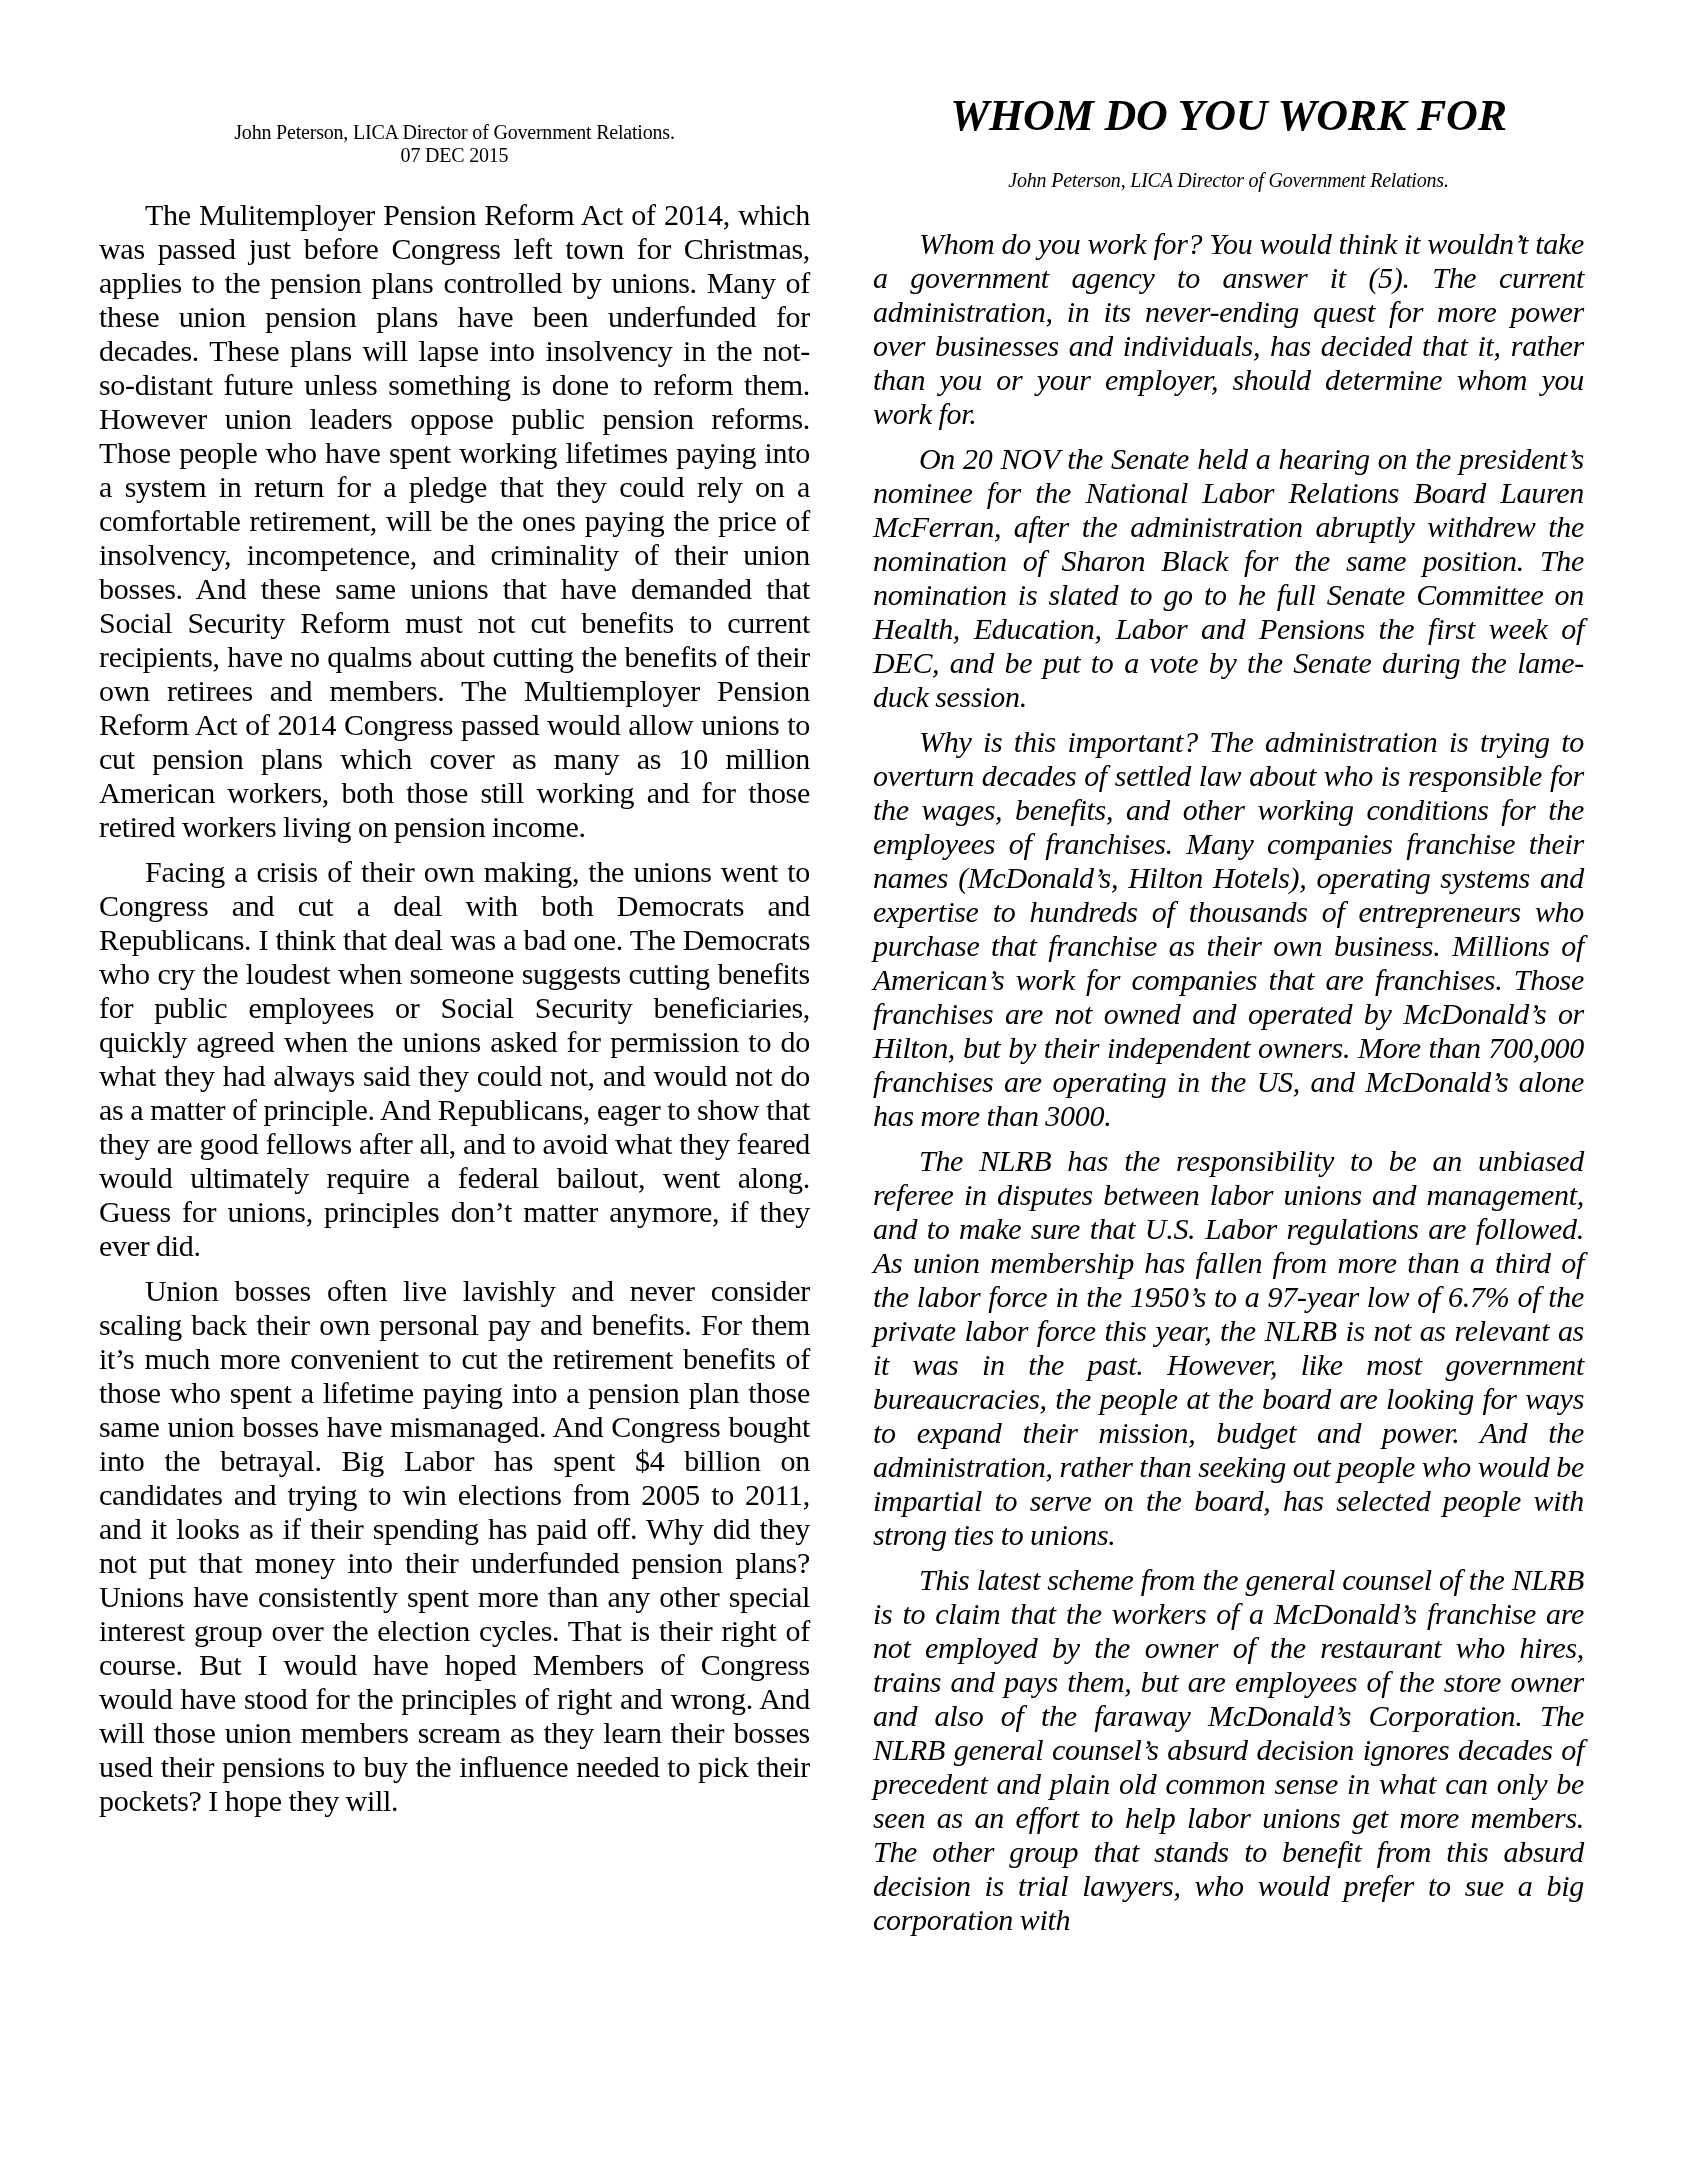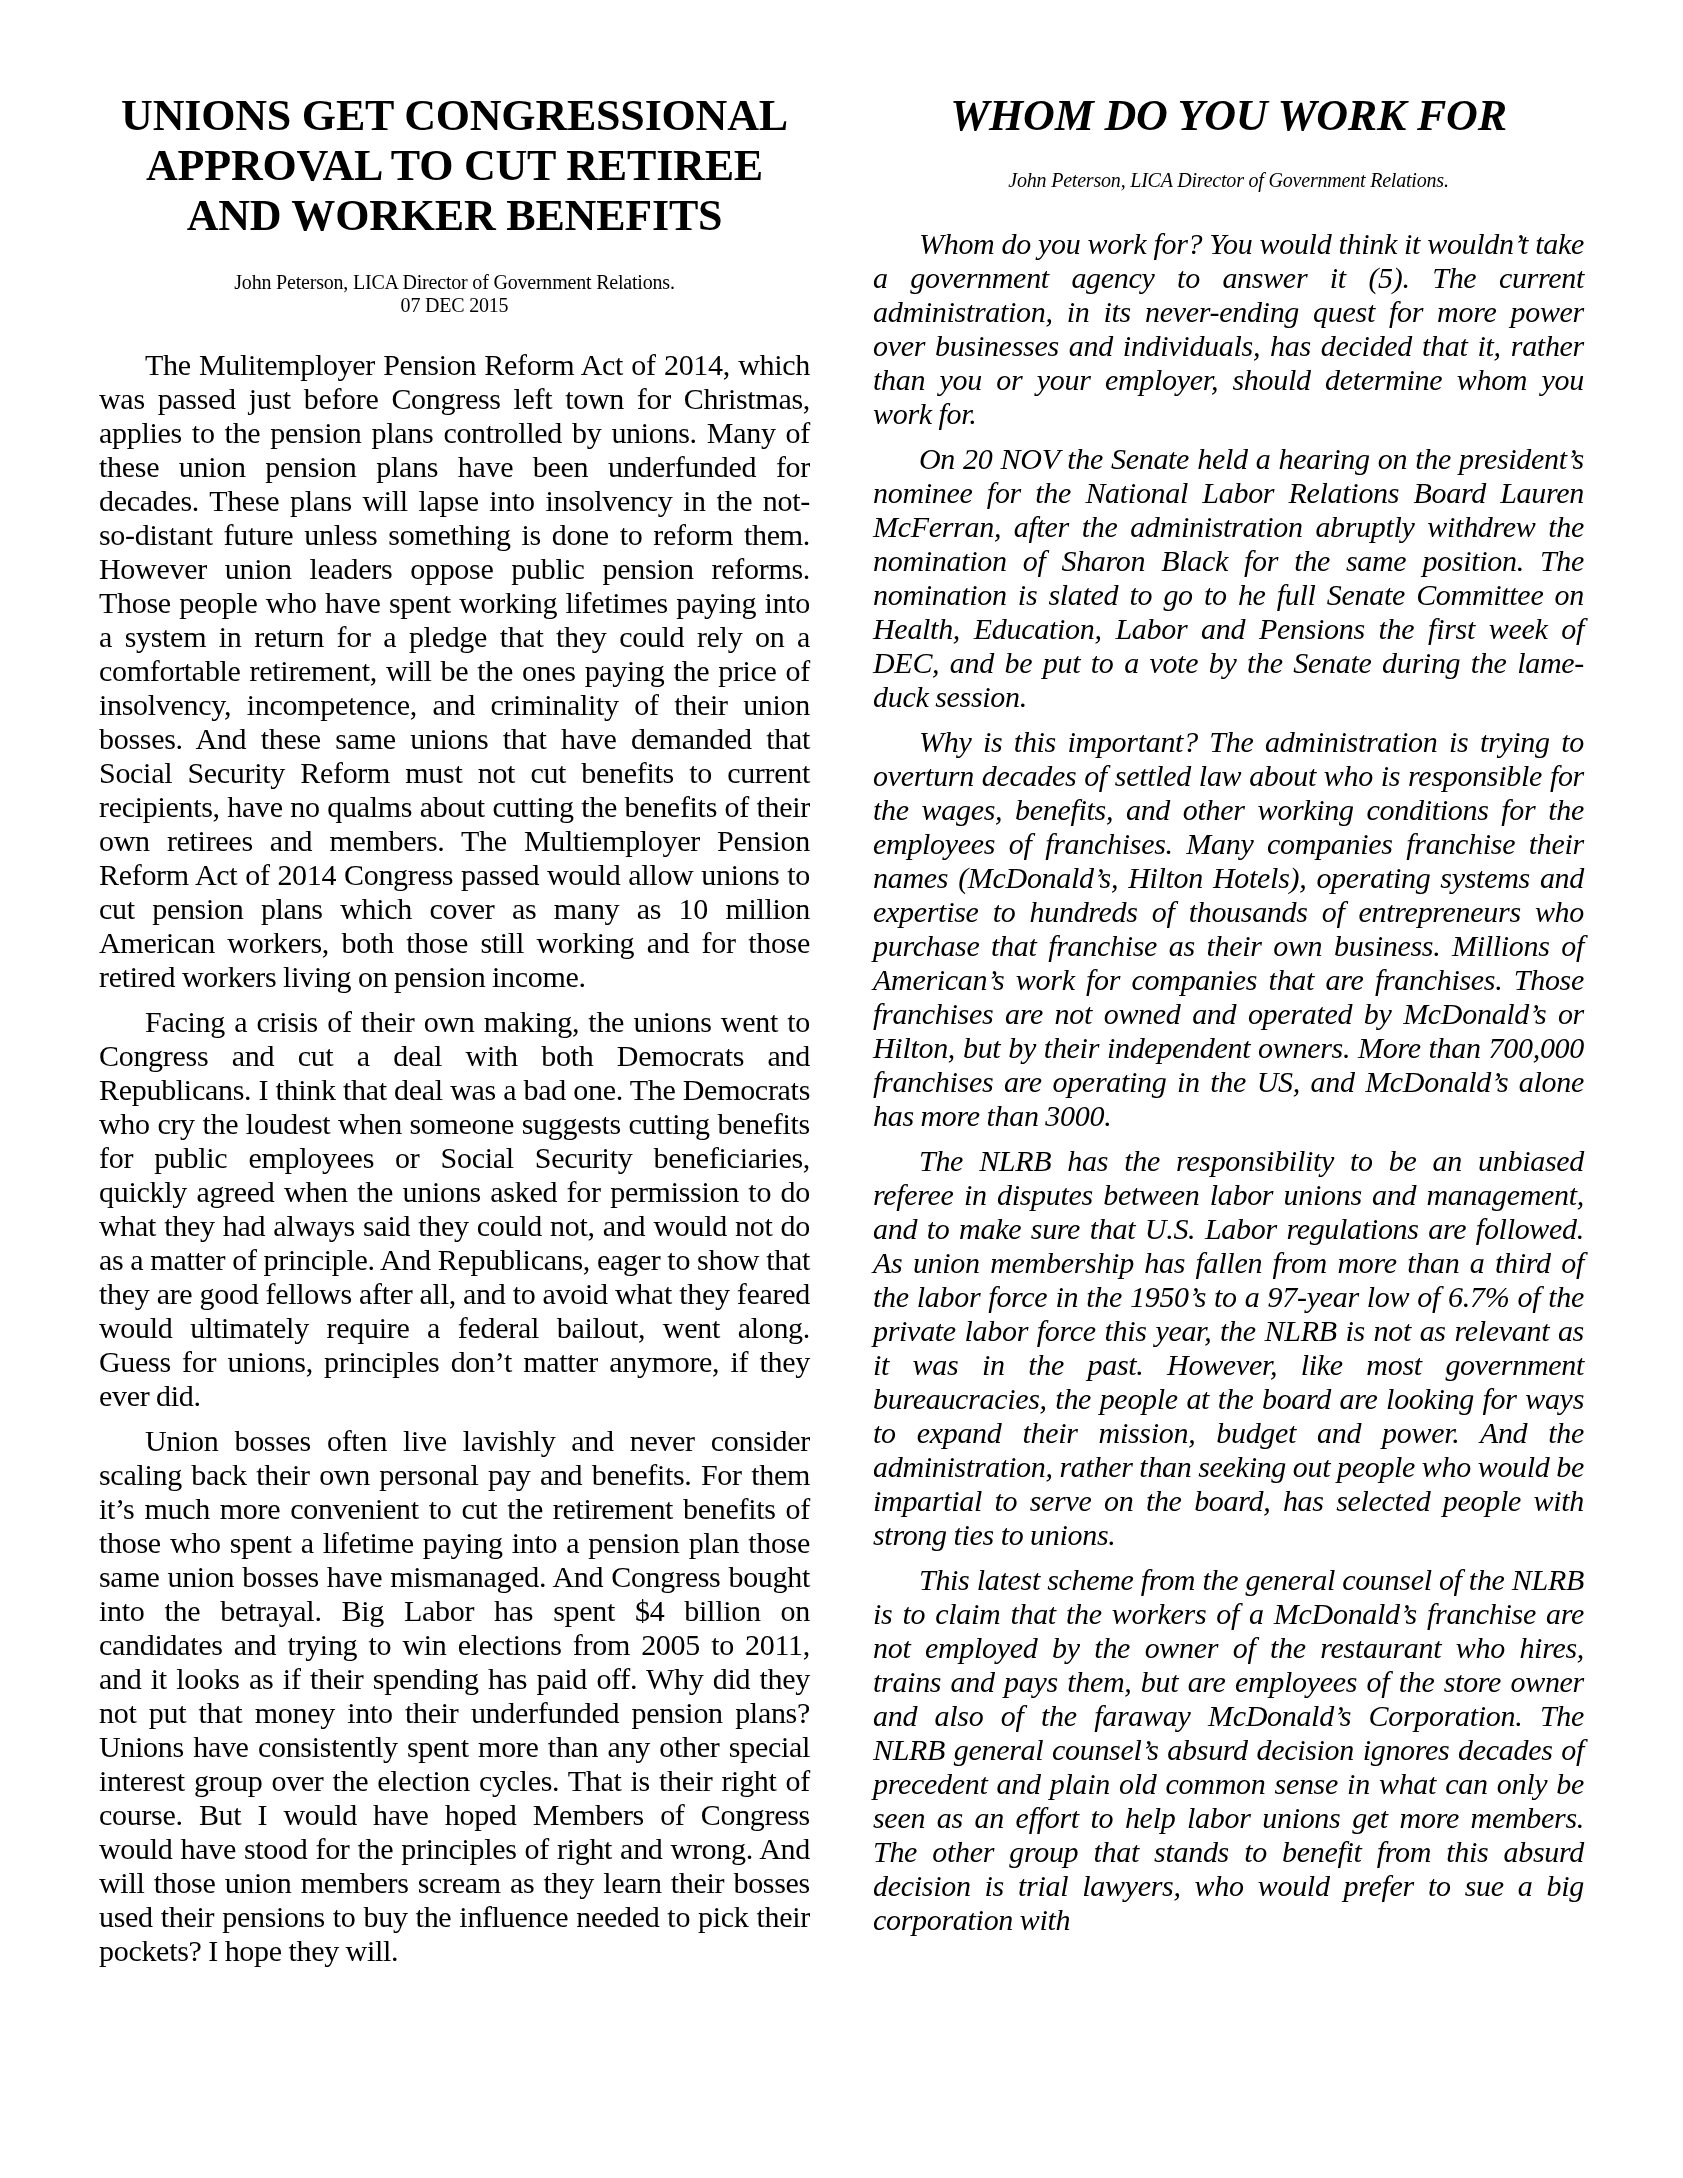--- a/index.html
+++ b/index.html
@@ -68,25 +68,20 @@
       word-spacing: -0.5px;
     }
     .para:last-child { margin-bottom: 0; }
   </style>
 </head>
 <body>
 
 <div class="page">
 
   <article class="column col-left">
-    <h1 class="headline">
-      <span class="hl-line">UNIONS GET CONGRESSIONAL</span>
-      <span class="hl-line">APPROVAL TO CUT RETIREE</span>
-      <span class="hl-line">AND WORKER BENEFITS</span>
-    </h1>
     <p class="byline">
       <span class="by-line">John Peterson, LICA Director of Government Relations.</span>
       <span class="by-line">07 DEC 2015</span>
     </p>
     <div class="article-body body-text">
       <p class="para">The Mulitemployer Pension Reform Act of 2014, which was passed just before Congress left town for Christmas, applies to the pension plans controlled by unions.  Many of these union pension plans have been underfunded for decades.  These plans will lapse into insolvency in the not-so-distant future unless something is done to reform them.  However union leaders oppose public pension reforms.  Those people who have spent working lifetimes paying into a system in return for a pledge that they could rely on a comfortable retirement, will be the ones paying the price of insolvency, incompetence, and criminality of their union bosses. And these same unions that have demanded that Social Security Reform must not cut benefits to current recipients, have no qualms about cutting the benefits of their own retirees and members.  The Multiemployer Pension Reform Act of 2014 Congress passed would allow unions to cut pension plans which cover as many as 10 million American workers, both those still working and for those retired workers living on pension income.</p>
       <p class="para">Facing a crisis of their own making, the unions went to Congress and cut a deal with both Democrats and Republicans.  I think that deal was a bad one.  The Democrats who cry the loudest when someone suggests cutting benefits for public employees or Social Security beneficiaries, quickly agreed when the unions asked for permission to do what they had always said they could not, and would not do as a matter of principle.  And Republicans, eager to show that they are good fellows after all, and to avoid what they feared would ultimately require a federal bailout, went along.  Guess for unions, principles don’t matter anymore, if they ever did.</p>
       <p class="para">Union bosses often live lavishly and never consider scaling back their own personal pay and benefits.  For them it’s much more convenient to cut the retirement benefits of those who spent a lifetime paying into a pension plan those same union bosses have mismanaged. And Congress bought into the betrayal.  Big Labor has spent $4 billion on candidates and trying to win elections from 2005 to 2011, and it looks as if their spending has paid off.  Why did they not put that money into their underfunded pension plans?  Unions have consistently spent more than any other special interest group over the election cycles.  That is their right of course.  But I would have hoped Members of Congress would have stood for the principles of right and wrong.  And will those union members scream as they learn their bosses used their pensions to buy the influence needed to pick their pockets?   I hope they will.</p>
     </div>
   </article>

